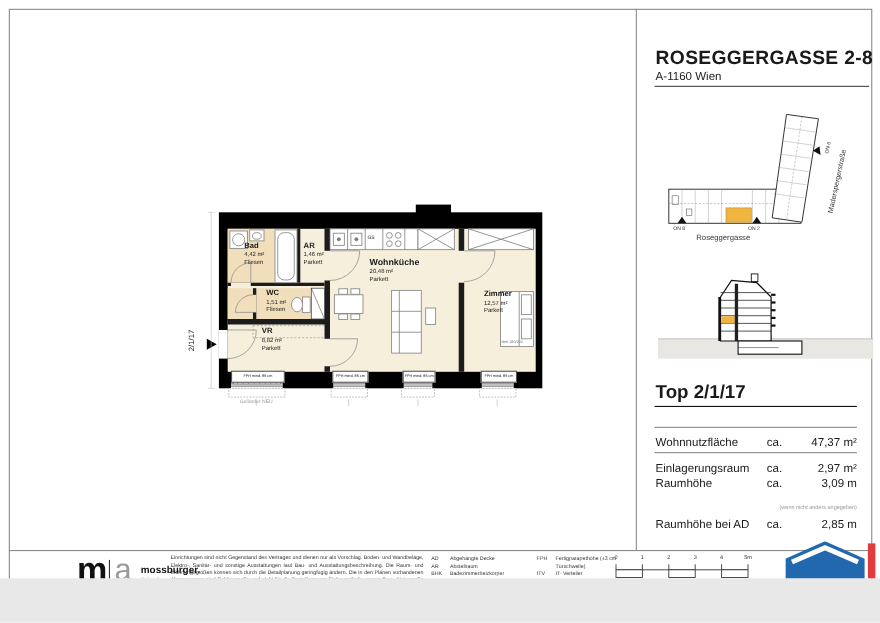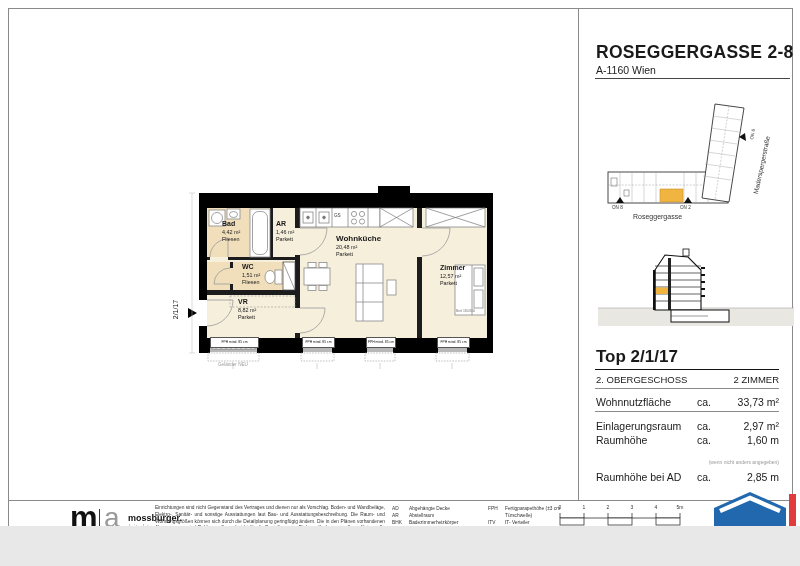--- a/index.html
+++ b/index.html
@@ -118,42 +118,38 @@
         <rect x="103" y="55" width="4" height="2"></rect>
       </g>
       <rect x="73" y="70" width="58" height="12" fill="#ffffff" stroke="#111" stroke-width="1"></rect>
       <line x1="73" y1="76" x2="110" y2="76" stroke="#333" stroke-width="0.5"></line>
       <rect x="55" y="30" width="2.5" height="40" fill="#111"></rect>
     </g>
   </svg>
 
   <div class="abs" style="left:596px;top:347px;font-size:17px;font-weight:bold;">Top 2/1/17</div>
   <div class="abs" style="left:595px;top:369px;width:184px;height:1.2px;background:#111;"></div>
-  <div class="abs info-row" style="left:596px;top:374px;width:183px;font-size:9.5px;">
-    <span class="lbl">2. OBERGESCHOSS</span>
-    <span>2 ZIMMER</span>
-  </div>
   <div class="abs hairline" style="left:595px;top:388px;width:184px;height:1px;"></div>
 
   <div class="abs info-row" style="left:596px;top:396px;width:183px;font-size:10.5px;">
     <span class="lbl">Wohnnutzfläche</span>
     <span class="ca">ca.</span>
-    <span class="val">33,73 m²</span>
+    <span class="val">47,37 m²</span>
   </div>
   <div class="abs hairline" style="left:595px;top:411px;width:184px;height:1px;"></div>
 
   <div class="abs info-row" style="left:596px;top:420px;width:183px;font-size:10.5px;">
     <span class="lbl">Einlagerungsraum</span>
     <span class="ca">ca.</span>
     <span class="val">2,97 m²</span>
   </div>
   <div class="abs info-row" style="left:596px;top:434px;width:183px;font-size:10.5px;">
     <span class="lbl">Raumhöhe</span>
     <span class="ca">ca.</span>
-    <span class="val">1,60 m</span>
+    <span class="val">3,09 m</span>
   </div>
   <div class="abs info-row" style="left:596px;top:471px;width:183px;font-size:10.5px;">
     <span class="lbl">Raumhöhe bei AD</span>
     <span class="ca">ca.</span>
     <span class="val">2,85 m</span>
   </div>
   <div class="abs note" style="left:596px;top:459px;width:183px;text-align:right;">(wenn nicht anders angegeben)</div>
 
   <div class="abs" style="left:180px;top:180px;width:330px;height:210px;">
     <svg width="330" height="210" viewBox="0 0 330 210">

